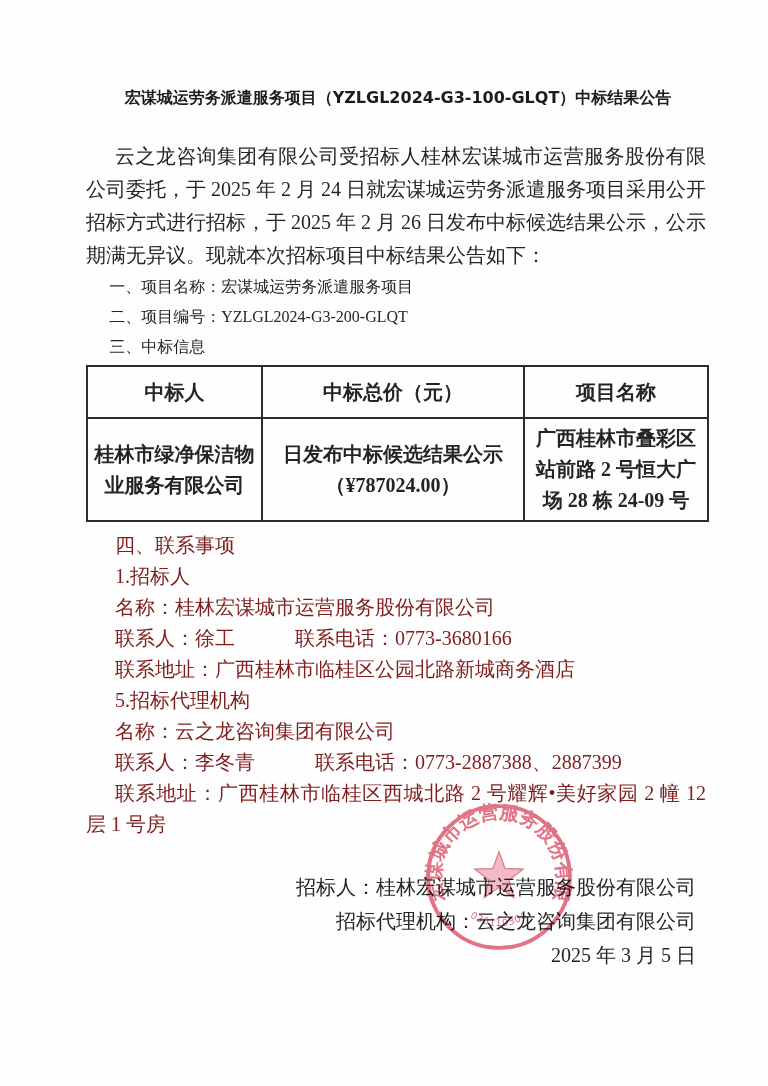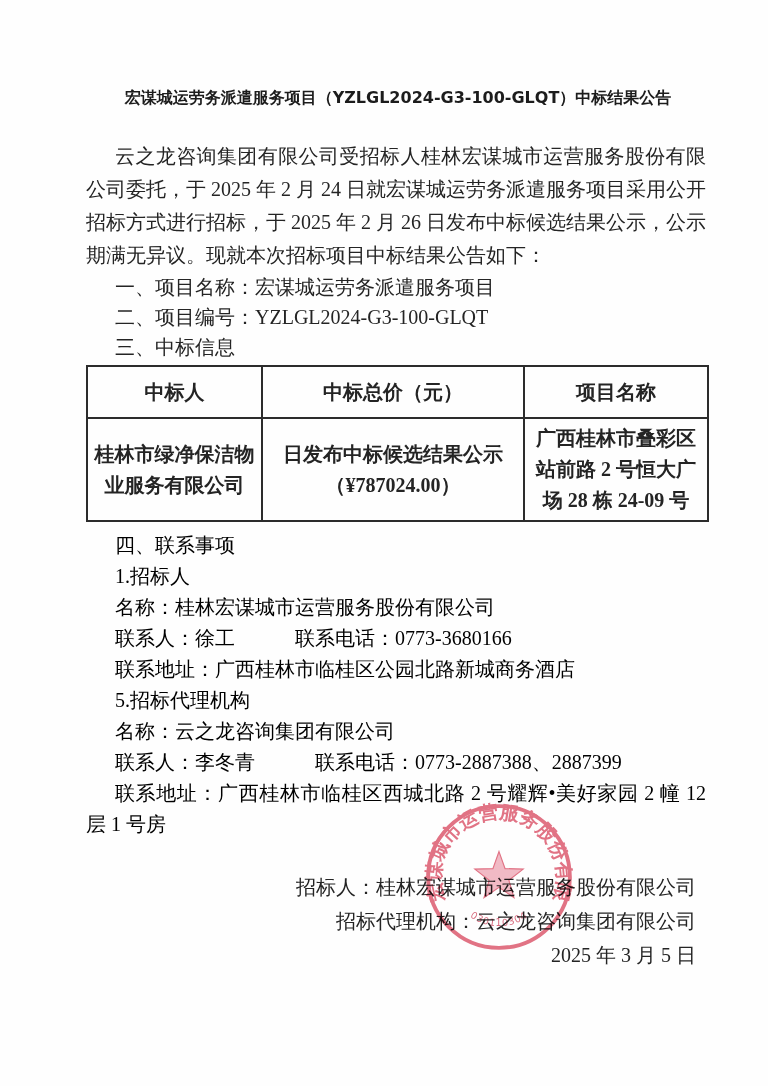--- a/index.html
+++ b/index.html
@@ -27,21 +27,21 @@
     margin: 2px 6px 26px 10px;
   }
   .intro {
     font-size: 20px;
     line-height: 33px;
     text-align: justify;
     text-indent: 1.45em;
     color: #242424;
   }
   .item-line {
-    font-size: 20px;
+    font-size: 16px;
     line-height: 30px;
     text-indent: 1.45em;
     color: #242424;
   }
   table.bid-table {
     width: 621px;
     border-collapse: collapse;
     margin-top: 3px;
     table-layout: fixed;
   }
@@ -59,21 +59,21 @@
   table.bid-table td { height: 98px; }
   col.c1 { width: 175px; }
   col.c2 { width: 262px; }
   col.c3 { width: 184px; }
   .contacts { margin-top: 8px; }
   .contact-line {
     font-size: 20px;
     line-height: 31px;
     text-indent: 1.45em;
     text-align: justify;
-    color: #000000;
+    color: #7f1d1d;
     font-family: Liberation Serif, serif;
   }
   .footer {
     margin-top: 30px;
     margin-right: 10px;
     text-align: right;
   }
   .footer-line {
     font-size: 20px;
     line-height: 34px;
@@ -94,21 +94,21 @@
 <body>
 
 <div class="page">
 
   <h1 class="doc-title">宏谋城运劳务派遣服务项目（YZLGL2024-G3-100-GLQT）中标结果公告</h1>
 
   <p class="intro">云之龙咨询集团有限公司受招标人桂林宏谋城市运营服务股份有限公司委托，于 2025 年 2 月 24 日就宏谋城运劳务派遣服务项目采用公开招标方式进行招标，于 2025 年 2 月 26 日发布中标候选结果公示，公示期满无异议。现就本次招标项目中标结果公告如下：</p>
 
   <div>
     <p class="item-line">一、项目名称：宏谋城运劳务派遣服务项目</p>
-    <p class="item-line">二、项目编号：YZLGL2024-G3-100-GLQT</p>
+    <p class="item-line">二、项目编号：YZLGL2024-G3-200-GLQT</p>
     <p class="item-line">三、中标信息</p>
   </div>
 
   <table class="bid-table">
     <colgroup>
         <col class="c1">
         <col class="c2">
         <col class="c3">
       </colgroup>
     <thead>

